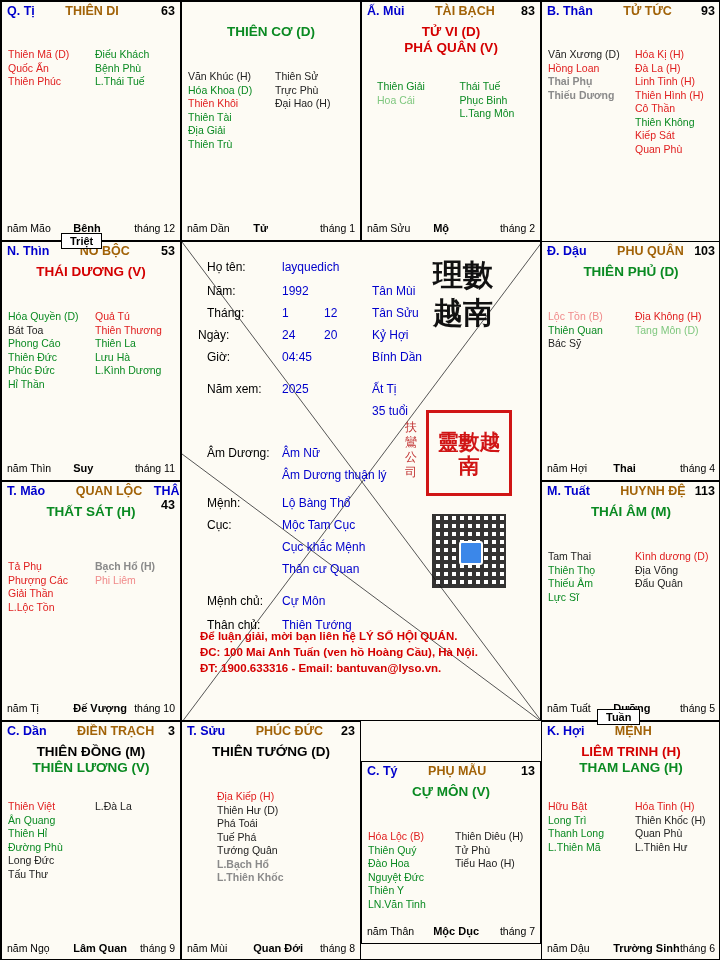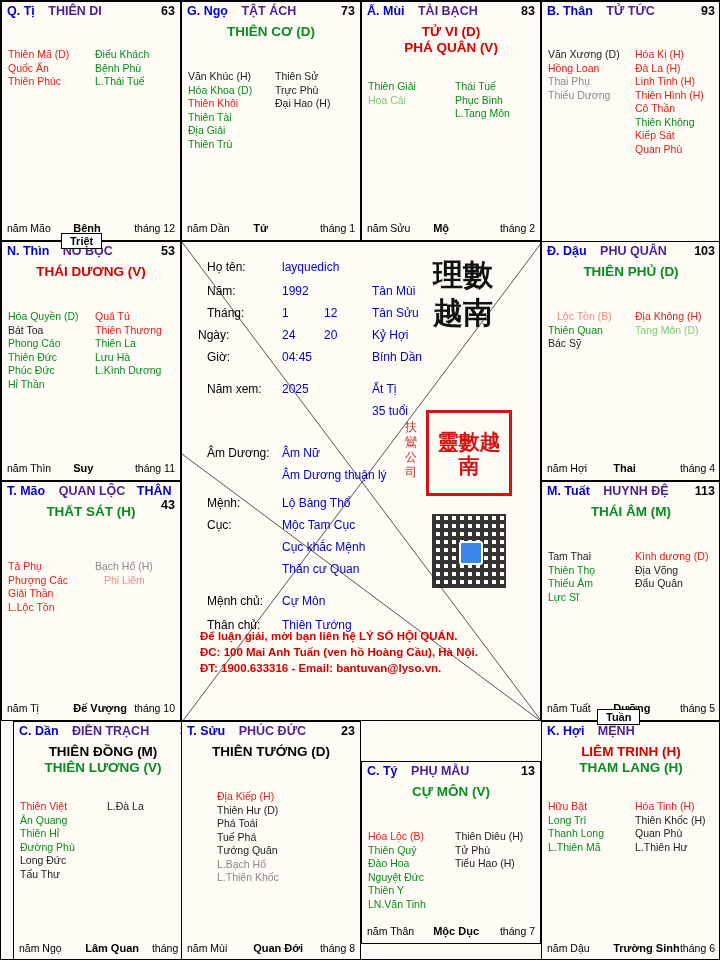--- a/index.html
+++ b/index.html
@@ -26,43 +26,43 @@
     overflow:hidden;
   }
   
   .phead{
     position:absolute;left:0;right:0;top:2px;height:16px;
     font-size:12.5px;font-weight:bold;
     padding:0 5px;box-sizing:border-box;
     white-space:nowrap;
   }
   .phead .chi{color:#0000cc;}
-  .phead .cung{color:#4c1d95;margin-left:10px;}
+  .phead .cung{color:#a16207;margin-left:27px;}
   .phead .num{float:right;color:#000;}
   
   .mainstars{
     position:absolute;left:0;right:0;top:22px;
     text-align:center;font-size:13.5px;font-weight:bold;
     line-height:16px;
   }
   .ms-green{color:#0a8a22;}
   .ms-red{color:#d40000;}
   .ms-black{color:#000;}
   
   .cols{
     position:absolute;left:0;right:0;
     display:flex;font-size:10.5px;line-height:13.5px;
   }
   .col{flex:1;padding-left:6px;box-sizing:border-box;}
   .col.right{padding-left:2px;}
   .s-red{color:#e02020;}
-  .s-pink{color:#f08a8a;margin-left:9px;}
+  .s-pink{color:#f08a8a;}
   .s-green{color:#0a8a22;}
   .s-lgreen{color:#7ec77e;}
-  .s-gray{color:#8a8a8a;}
+  .s-gray{color:#8a8a8a;font-weight:bold;}
   .s-black{color:#222;}
   
   .pfoot{
     position:absolute;left:0;right:0;bottom:3px;height:15px;
     font-size:10.5px;padding:0 5px;box-sizing:border-box;
     white-space:nowrap;color:#000;
   }
   .pfoot .dv{position:absolute;left:40%;font-weight:bold;font-size:11px;}
   .pfoot .mo{position:absolute;right:5px;}
   
@@ -149,25 +149,20 @@
       </div>
     </div>
     <div class="pfoot">
       <span>năm Mão</span>
       <span class="dv">Bệnh</span>
       <span class="mo">tháng 12</span>
     </div>
   </div>
 
   <div class="cell" style="left:180px;top:0;width:180px;height:240px;">
-    <div class="phead">
-      <span class="chi">G. Ngọ</span>
-      <span class="cung">TẬT ÁCH</span>
-      <span class="num">73</span>
-    </div>
     <div class="mainstars">
       <div class="ms-green">THIÊN CƠ (D)</div>
     </div>
     <div class="cols" style="top:68px;">
       <div class="col">
         <div class="s-black">Văn Khúc (H)</div>
         <div class="s-green">Hóa Khoa (D)</div>
         <div class="s-red">Thiên Khôi</div>
         <div class="s-green">Thiên Tài</div>
         <div class="s-green">Địa Giải</div>
@@ -189,21 +184,21 @@
   <div class="cell" style="left:360px;top:0;width:180px;height:240px;">
     <div class="phead">
       <span class="chi">Ấ. Mùi</span>
       <span class="cung">TÀI BẠCH</span>
       <span class="num">83</span>
     </div>
     <div class="mainstars">
       <div class="ms-red">TỬ VI (D)</div>
       <div class="ms-red">PHÁ QUÂN (V)</div>
     </div>
-    <div class="cols" style="top:78px;">
+    <div class="cols" style="top:78px;padding-left:9px;">
       <div class="col">
         <div class="s-green">Thiên Giải</div>
         <div class="s-lgreen">Hoa Cái</div>
       </div>
       <div class="col right">
         <div class="s-green">Thái Tuế</div>
         <div class="s-green">Phục Binh</div>
         <div class="s-green">L.Tang Môn</div>
       </div>
     </div>
@@ -356,21 +351,21 @@
         <div class="s-black">Đẩu Quân</div>
       </div>
     </div>
     <div class="pfoot">
       <span>năm Tuất</span>
       <span class="dv">Dưỡng</span>
       <span class="mo">tháng 5</span>
     </div>
   </div>
 
-  <div class="cell" style="left:12px;top:720px;width:180px;height:240px;">
+  <div class="cell" style="left:0;top:720px;width:180px;height:240px;">
     <div class="phead">
       <span class="chi">C. Dần</span>
       <span class="cung">ĐIỀN TRẠCH</span>
       <span class="num">3</span>
     </div>
     <div class="mainstars">
       <div class="ms-black">THIÊN ĐỒNG (M)</div>
       <div class="ms-green">THIÊN LƯƠNG (V)</div>
     </div>
     <div class="cols" style="top:78px;">

